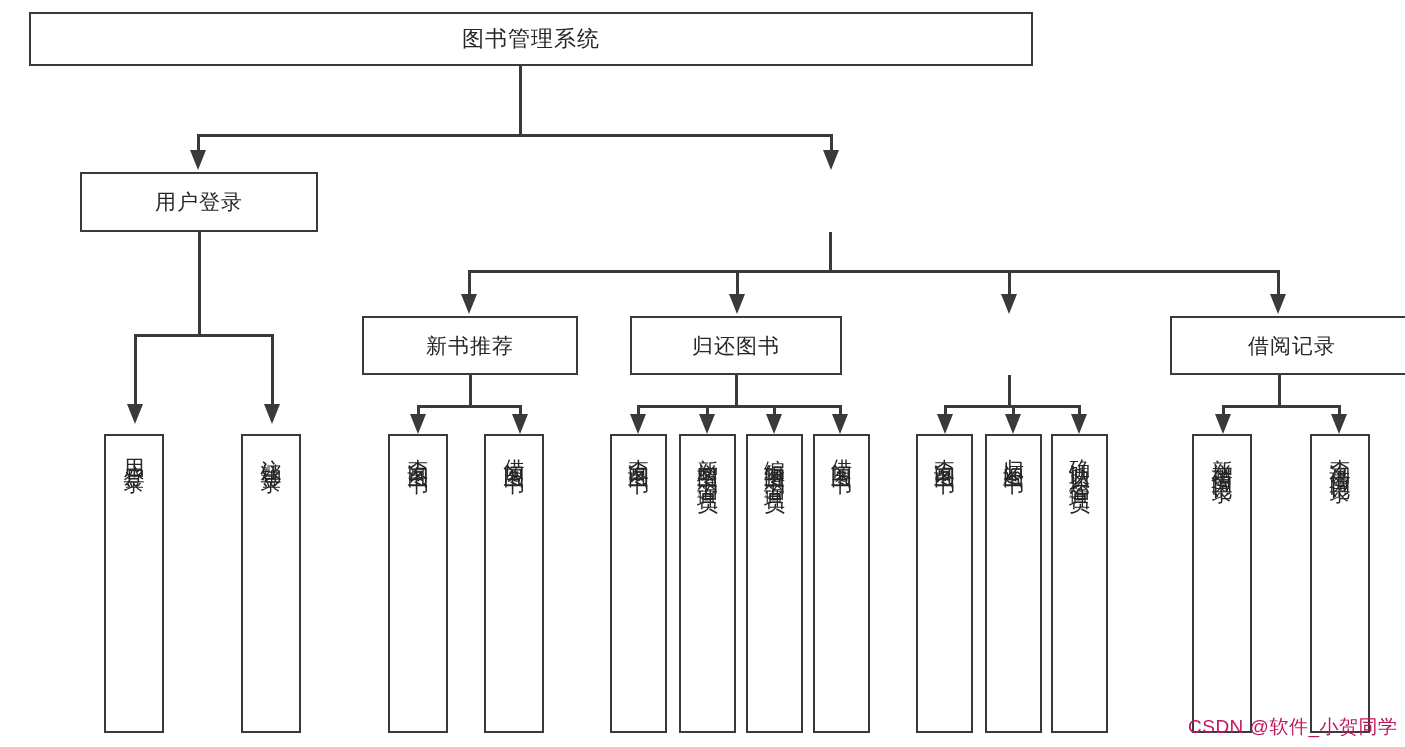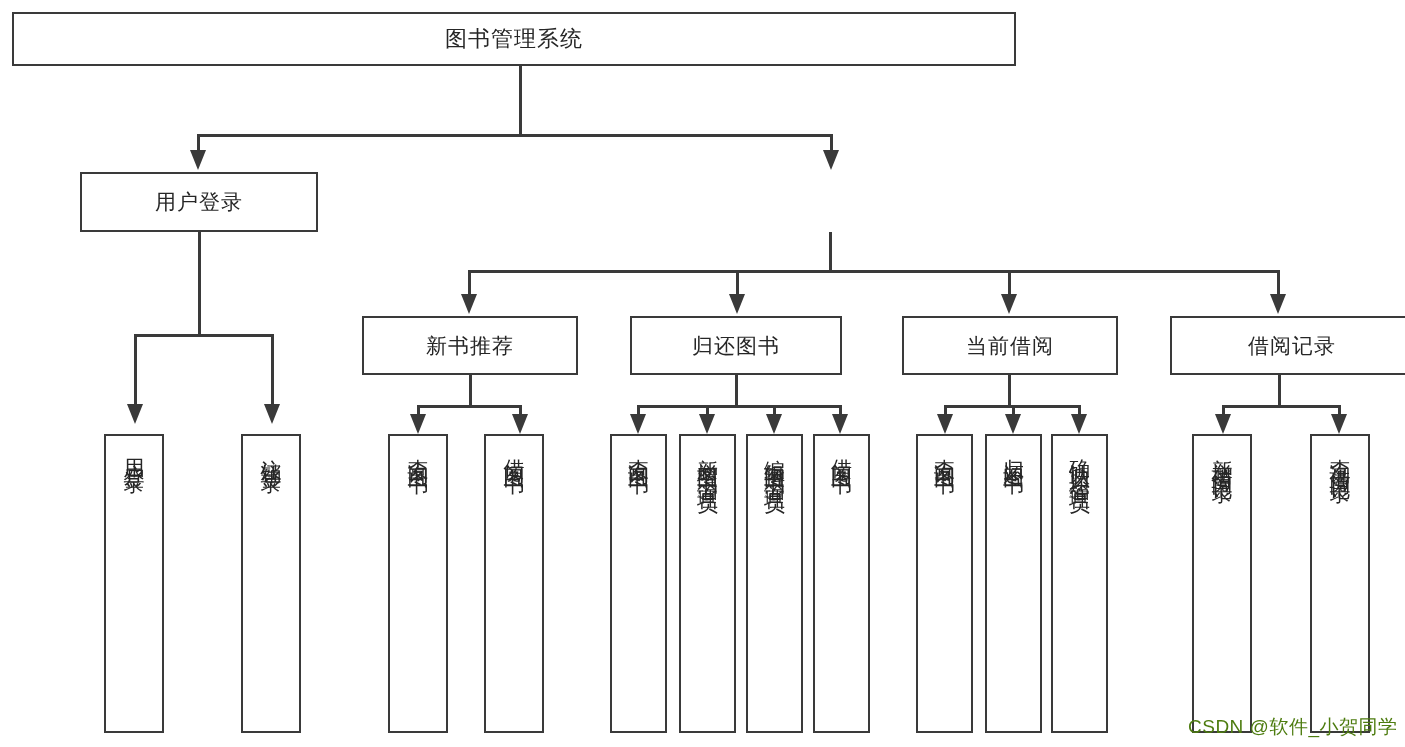--- a/index.html
+++ b/index.html
@@ -65,21 +65,21 @@
     width: 0;
     height: 0;
     border-left: 8px solid transparent;
     border-right: 8px solid transparent;
     border-top: 20px solid #3a3a3a;
   }
   
   #watermark {
     position: absolute;
     font-size: 19px;
-    color: #4d7c0f;
+    color: #be185d;
     white-space: nowrap;
     letter-spacing: 0.5px;
   }
 </style>
 </head>
 <body>
 
 <div id="canvas">
 
   <div>
@@ -137,27 +137,26 @@
     <div class="arrow" style="left:1071px;top:414px;"></div>
 
     <div class="line-v" style="left:1278px;top:375px; height:32px;"></div>
     <div class="line-h" style="left:1222px;top:405px; width:119px;"></div>
     <div class="line-v" style="left:1222px;top:405px; height:12px;"></div>
     <div class="line-v" style="left:1338px;top:405px; height:12px;"></div>
     <div class="arrow" style="left:1215px;top:414px;"></div>
     <div class="arrow" style="left:1331px;top:414px;"></div>
   </div>
 
-  <div class="node node-h node-root" style="left:12px; top:12px; width:1004px; height:54px;">图书管理系统</div>
+  <div class="node node-h node-root" style="left:29px; top:12px; width:1004px; height:54px;">图书管理系统</div>
 
   <div class="node node-h" style="left:80px; top:172px; width:238px; height:60px;">用户登录</div>
 
   <div class="node node-h" style="left:362px; top:316px; width:216px; height:59px;">新书推荐</div>
   <div class="node node-h" style="left:630px; top:316px; width:212px; height:59px;">归还图书</div>
-  <div class="node node-h" style="left:902px; top:316px; width:216px; height:59px;">当前借阅</div>
   <div class="node node-h" style="left:1170px; top:316px; width:244px; height:59px;">借阅记录</div>
 
   <div class="node node-v" style="left:104px; top:434px; width:60px; height:299px;">
     <span class="vlabel">用户登录</span>
   </div>
   <div class="node node-v" style="left:241px; top:434px; width:60px; height:299px;">
     <span class="vlabel">注销登录</span>
   </div>
 
   <div class="node node-v" style="left:388px; top:434px; width:60px; height:299px;">

